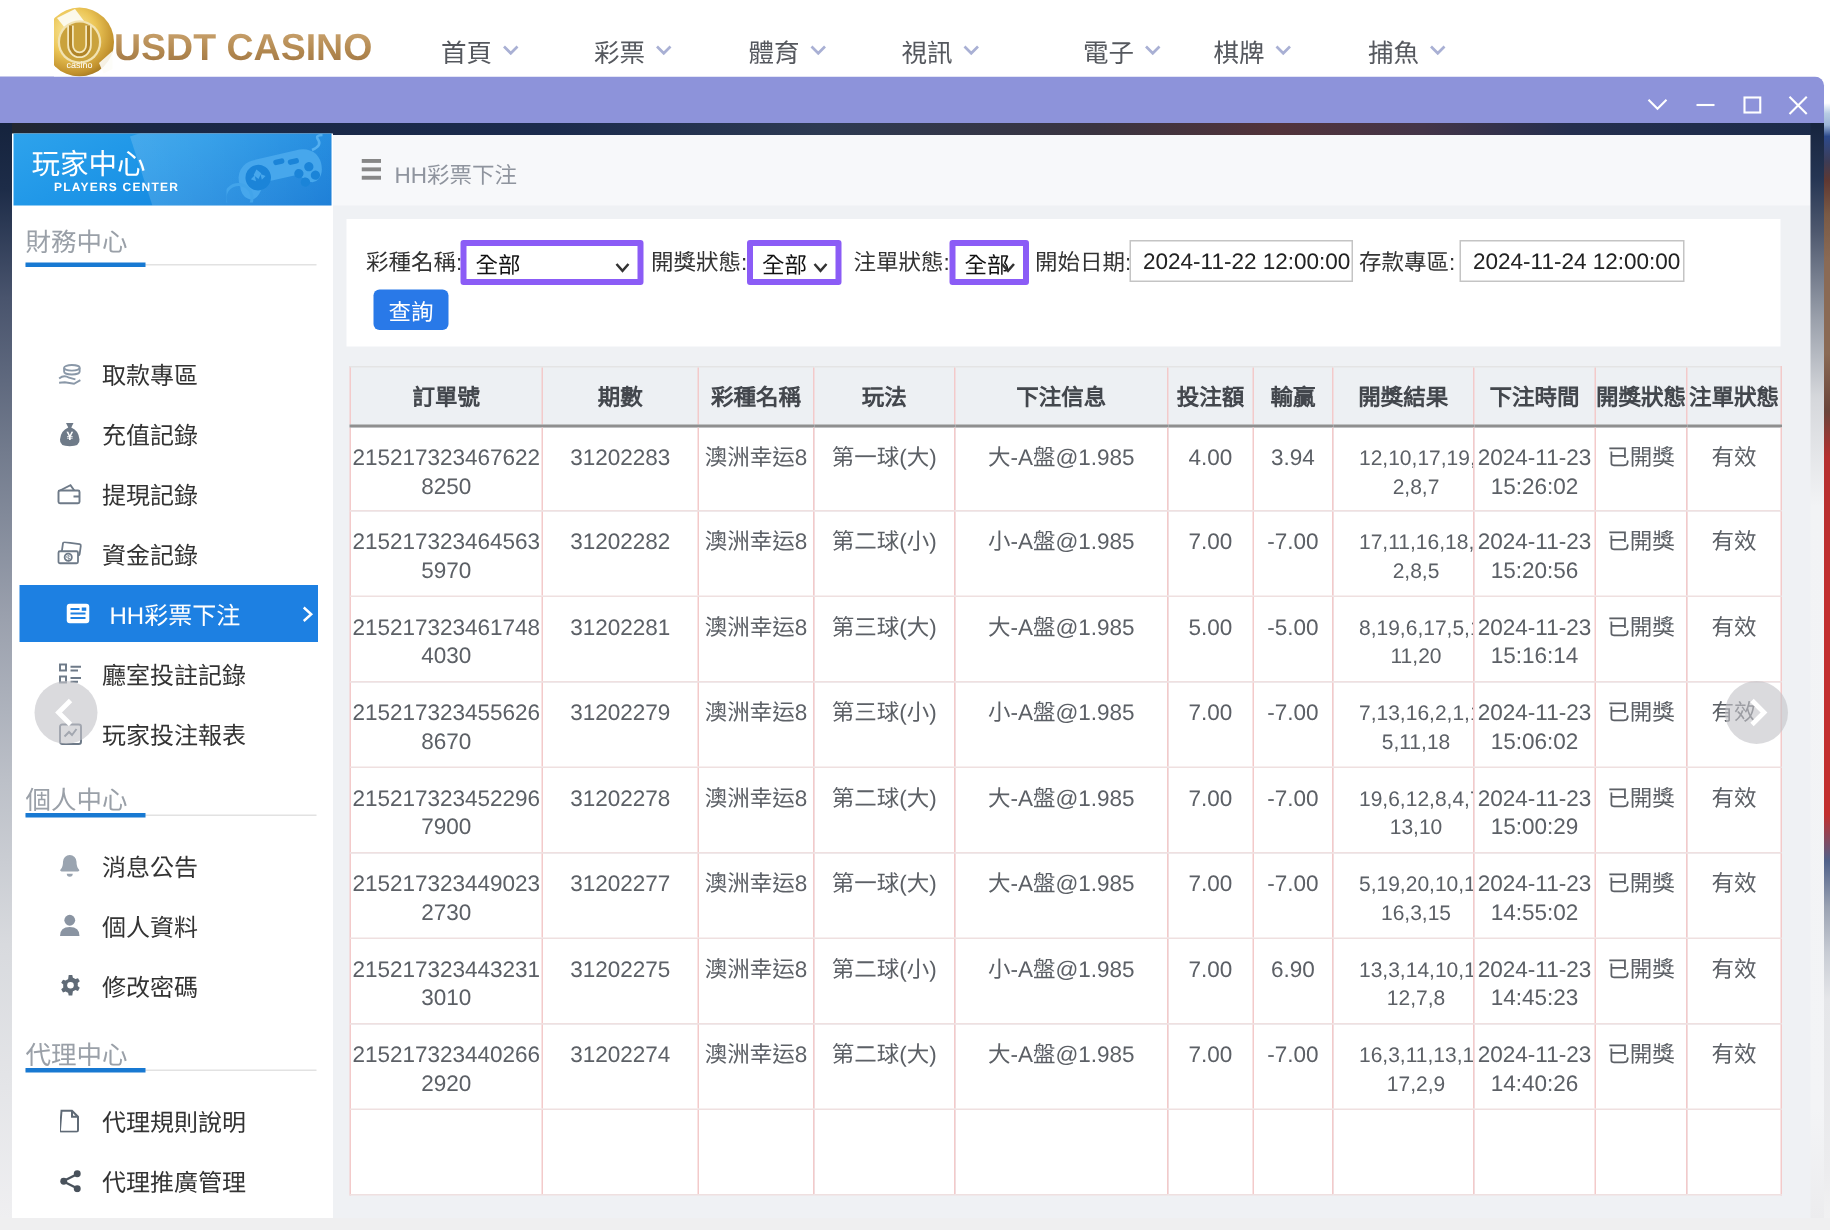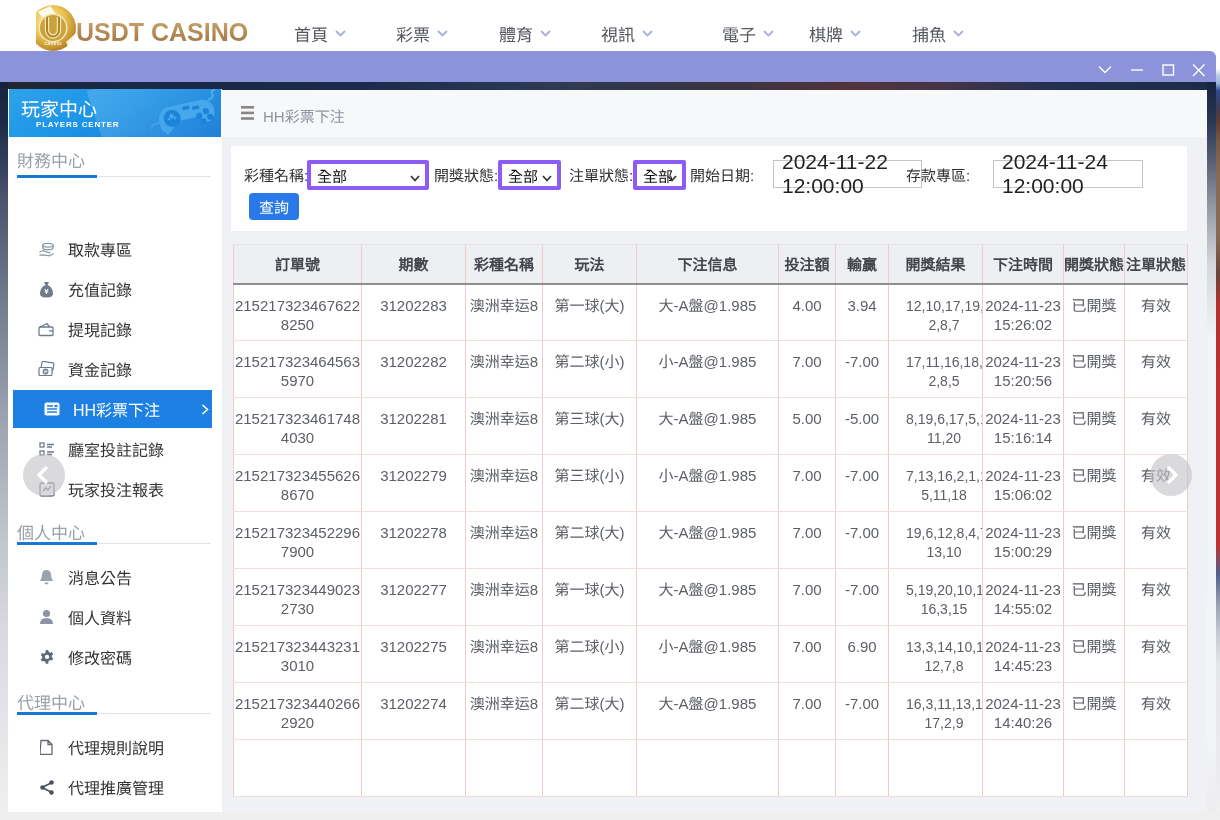--- a/index.html
+++ b/index.html
@@ -43,21 +43,21 @@
   .mitem .ic { position:absolute; left:30px; width:17px; height:17px; display:flex; align-items:center; justify-content:center; }
   .mitem .tx { position:absolute; left:60px; }
   #selitem { position:absolute; left:5px; width:199px; height:38px; background:#1d80e2; color:#fff; }
   
   #content { position:absolute; left:222px; top:8px; width:985px; height:722px; background:#eff1f4; }
   #crumb { position:absolute; left:0; top:0; width:985px; height:47px; background:#f7f8fa; }
   #filter { position:absolute; left:9px; top:56px; width:956px; height:85px; background:#fff; }
   .flabel { position:absolute; top:16px; height:28px; line-height:28px; font-size:15px; color:#333; }
   .fsel { position:absolute; top:14px; height:30px; background:#fff; border:4px solid #8b5cf6; border-radius:2px; font-size:15px; color:#111; padding-left:6px; display:flex; align-items:center; }
   .fsel svg { position:absolute; right:5px; top:11px; }
-  .finp { position:absolute; top:14px; height:28px; background:#fff; border:1px solid #c4c4c4; font-size:21px; color:#222; padding-left:8px; display:flex; align-items:center;margin-left:20px; }
+  .finp { position:absolute; top:14px; height:28px; background:#fff; border:1px solid #c4c4c4; font-size:15px; color:#222; padding-left:8px; display:flex; align-items:center; }
   #qbtn { position:absolute; left:18px; top:47px; width:50px; height:27px; background:#2979e8; border-radius:4px; color:#fff; font-size:15px; display:flex; align-items:center; justify-content:center; }
   
   #tbl { position:absolute; left:11px; top:154px; width:954px; border-collapse:collapse; table-layout:fixed; }
   #tbl th { background:#edf0f3; font-size:15px; font-weight:bold; color:#43474d; height:39px;
     border-left:1px solid #f3caca; border-top:1px solid #e4e4e4; border-bottom:2px solid #8f8f8f; }
   #tbl td { background:#fff; font-size:15px; color:#5c6066; height:57px; text-align:center; vertical-align:baseline;
     border-left:1px solid #f3caca; border-bottom:1px solid #efe0e0; line-height:19px; overflow:hidden; padding-top:11px; }
   #tbl th:last-child, #tbl td:last-child { border-right:1px solid #f3caca; }
   .rescol { font-size:14px !important;padding-left:17px; }
   

